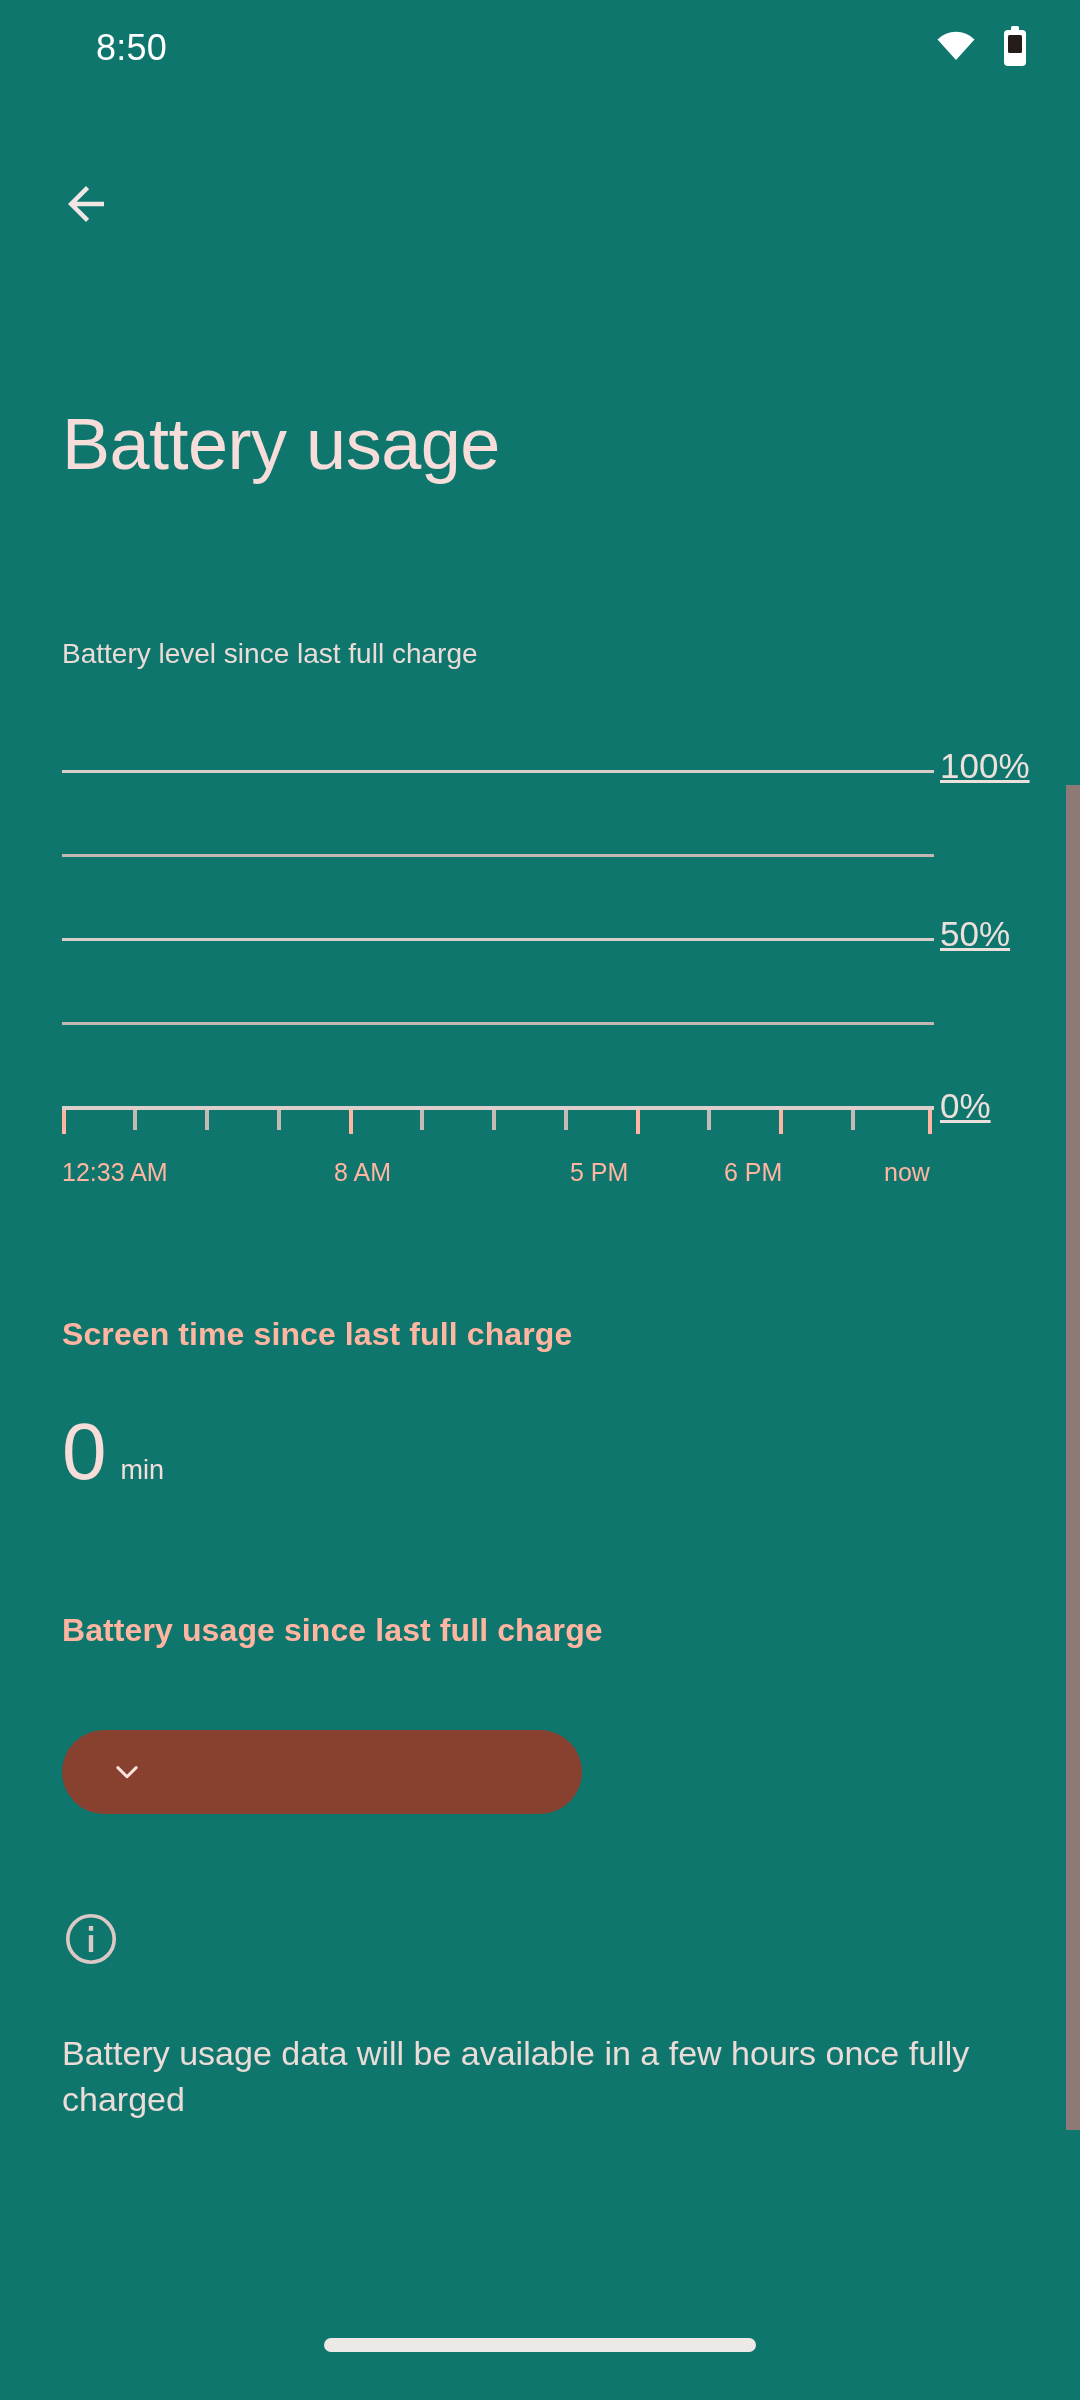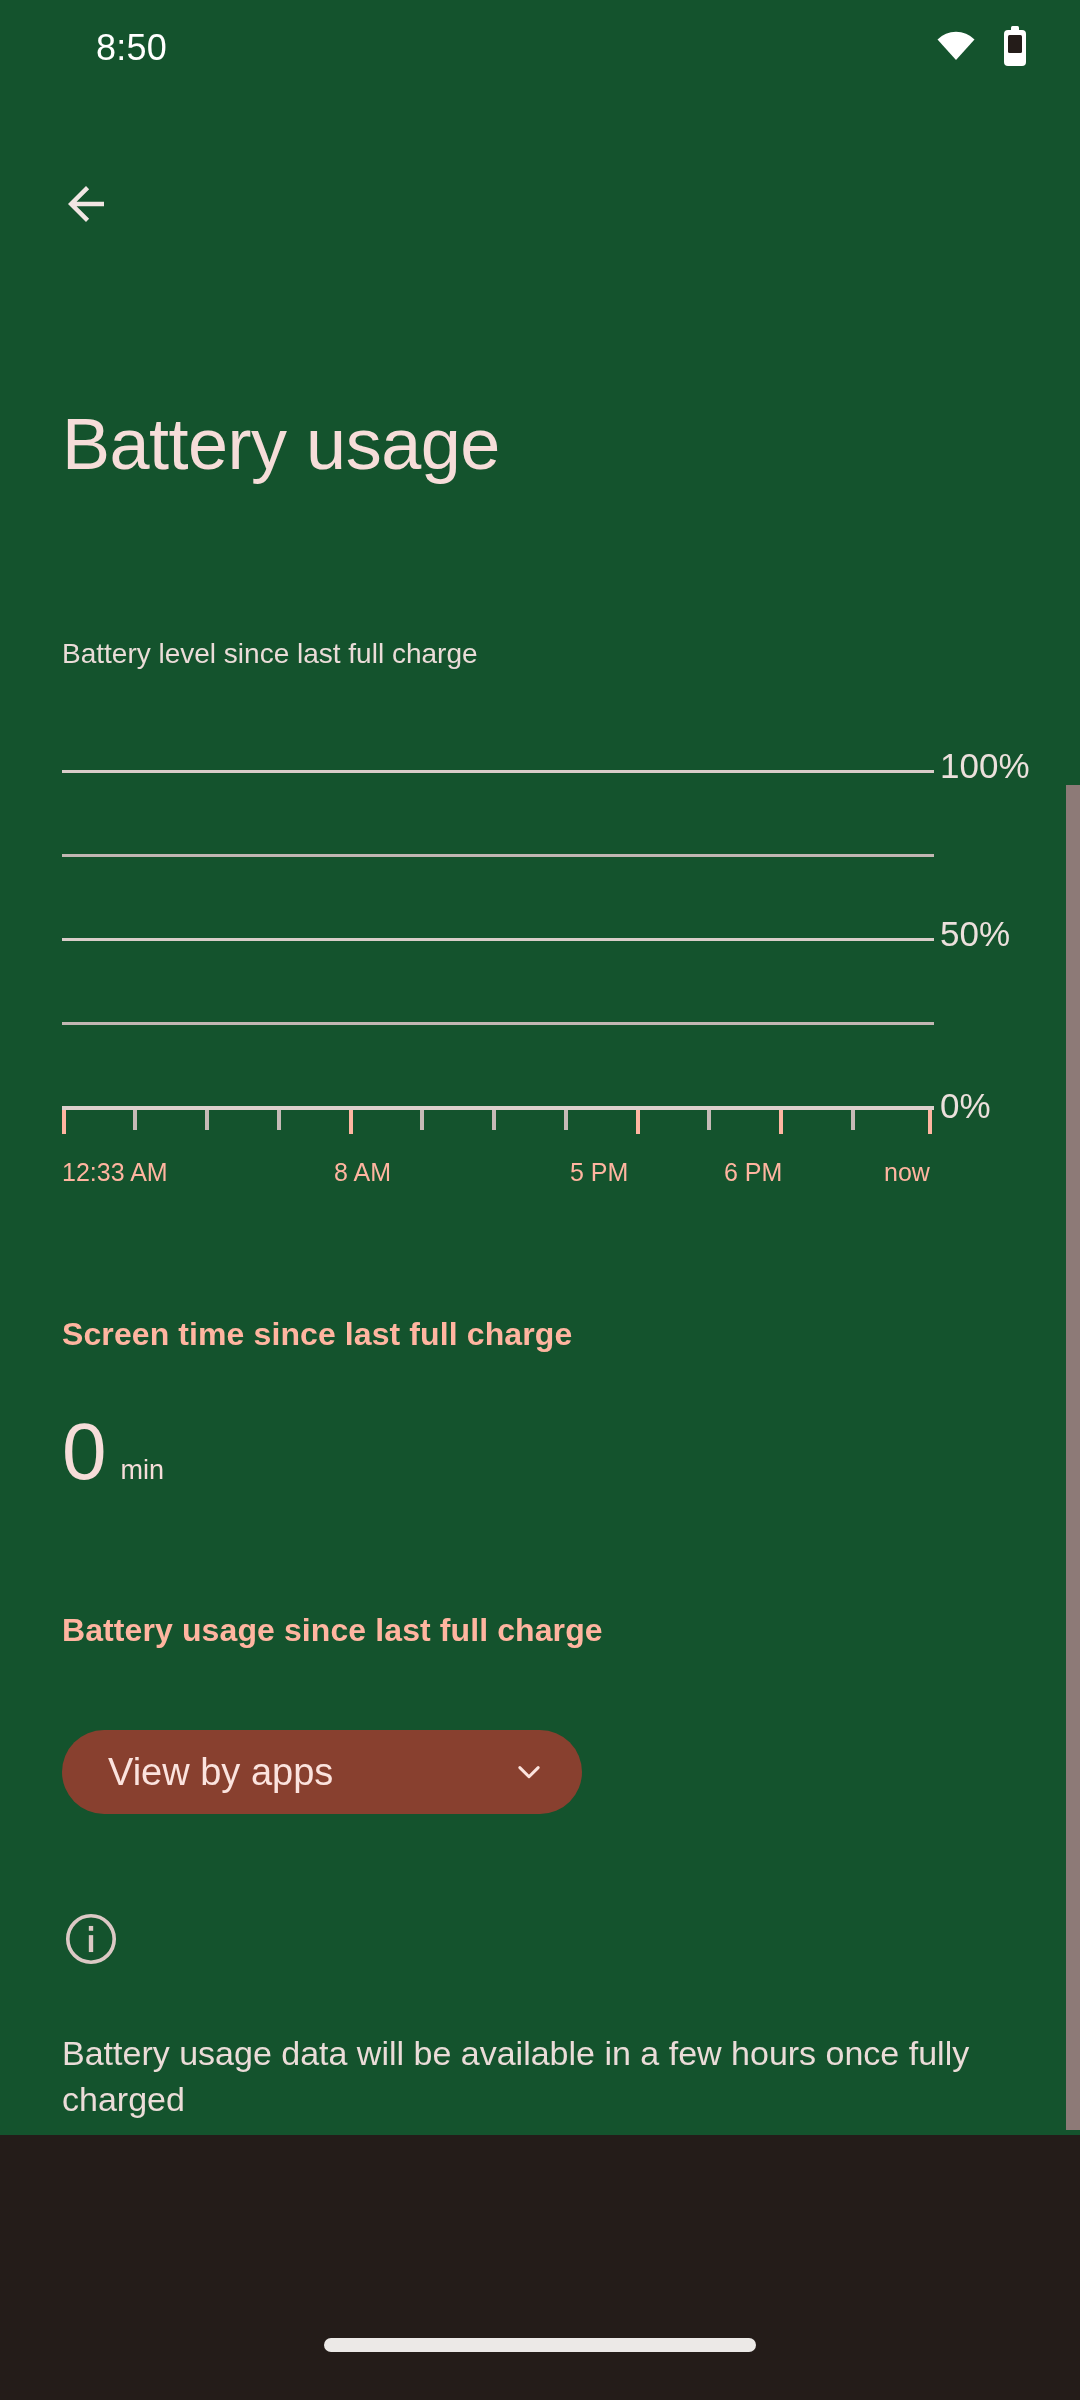--- a/index.html
+++ b/index.html
@@ -4,22 +4,22 @@
 <style>
   * { margin:0; padding:0; box-sizing:border-box; }
   html, body {
     width:1080px; height:2400px;
     background:#241c19;
     font-family:"Liberation Sans", sans-serif;
     overflow:hidden;
   }
   .phone {
     position:relative;
-    width:1080px; height:2135px;
-    background:#14532d;
+    width:1080px; height:2400px;
+    background:#0f766e;
   }
 
   
   .statusbar {
     position:absolute; top:0; left:0; width:1080px; height:96px;
     display:flex; align-items:center; justify-content:space-between;
     padding:0 52px 0 96px;
   }
   .status-clock {
     color:#ffffff; font-size:36px; letter-spacing:0.2px;
@@ -71,21 +71,21 @@
     position:absolute; left:0; top:0; width:872px; height:4px;
     background:#ddd0cc;
   }
   .tick {
     position:absolute; top:4px; width:4px; height:20px;
     background:#c6bab6;
   }
   .tick.major { background:#ffb5a0; height:24px; }
 
   .ylabels { position:absolute; left:940px; top:770px; width:130px; height:372px; }
-  .ylab { position:absolute; left:0; font-size:35px; color:#ece0dc; white-space:nowrap; }
+  .ylab { position:absolute; left:0; font-size:35px; color:#ece0dc; white-space:nowrap;text-decoration:underline; }
   .ylab-100 { top:-24px; }
   .ylab-50  { top:144px; }
   .ylab-0   { top:316px; }
 
   .xlabels {
     position:absolute; left:62px; top:1158px; width:900px; height:44px;
   }
   .xlab {
     position:absolute; top:0; font-size:25px; color:#ffb5a0; white-space:nowrap;
   }
@@ -217,21 +217,20 @@
 
   <div class="sec-head head-screen">Screen time since last full charge</div>
   <div class="bigval">
     <span class="num">0</span>
     <span class="unit">min</span>
   </div>
 
   <div class="sec-head head-usage">Battery usage since last full charge</div>
 
   <div class="viewbtn">
-    <span class="label">View by apps</span>
     <span class="chev">
       <svg width="38" height="38" viewBox="0 0 24 24">
         <path d="M6.2 9.2 12 15 17.8 9.2" fill="none" stroke="#fbe3de" stroke-width="1.9" stroke-linecap="round" stroke-linejoin="round"></path>
       </svg>
     </span>
   </div>
 
   <div class="infoicon">
     <svg width="58" height="58" viewBox="0 0 24 24">
       <circle cx="12" cy="12" r="9.6" fill="none" stroke="#dcc9c5" stroke-width="1.5"></circle>

